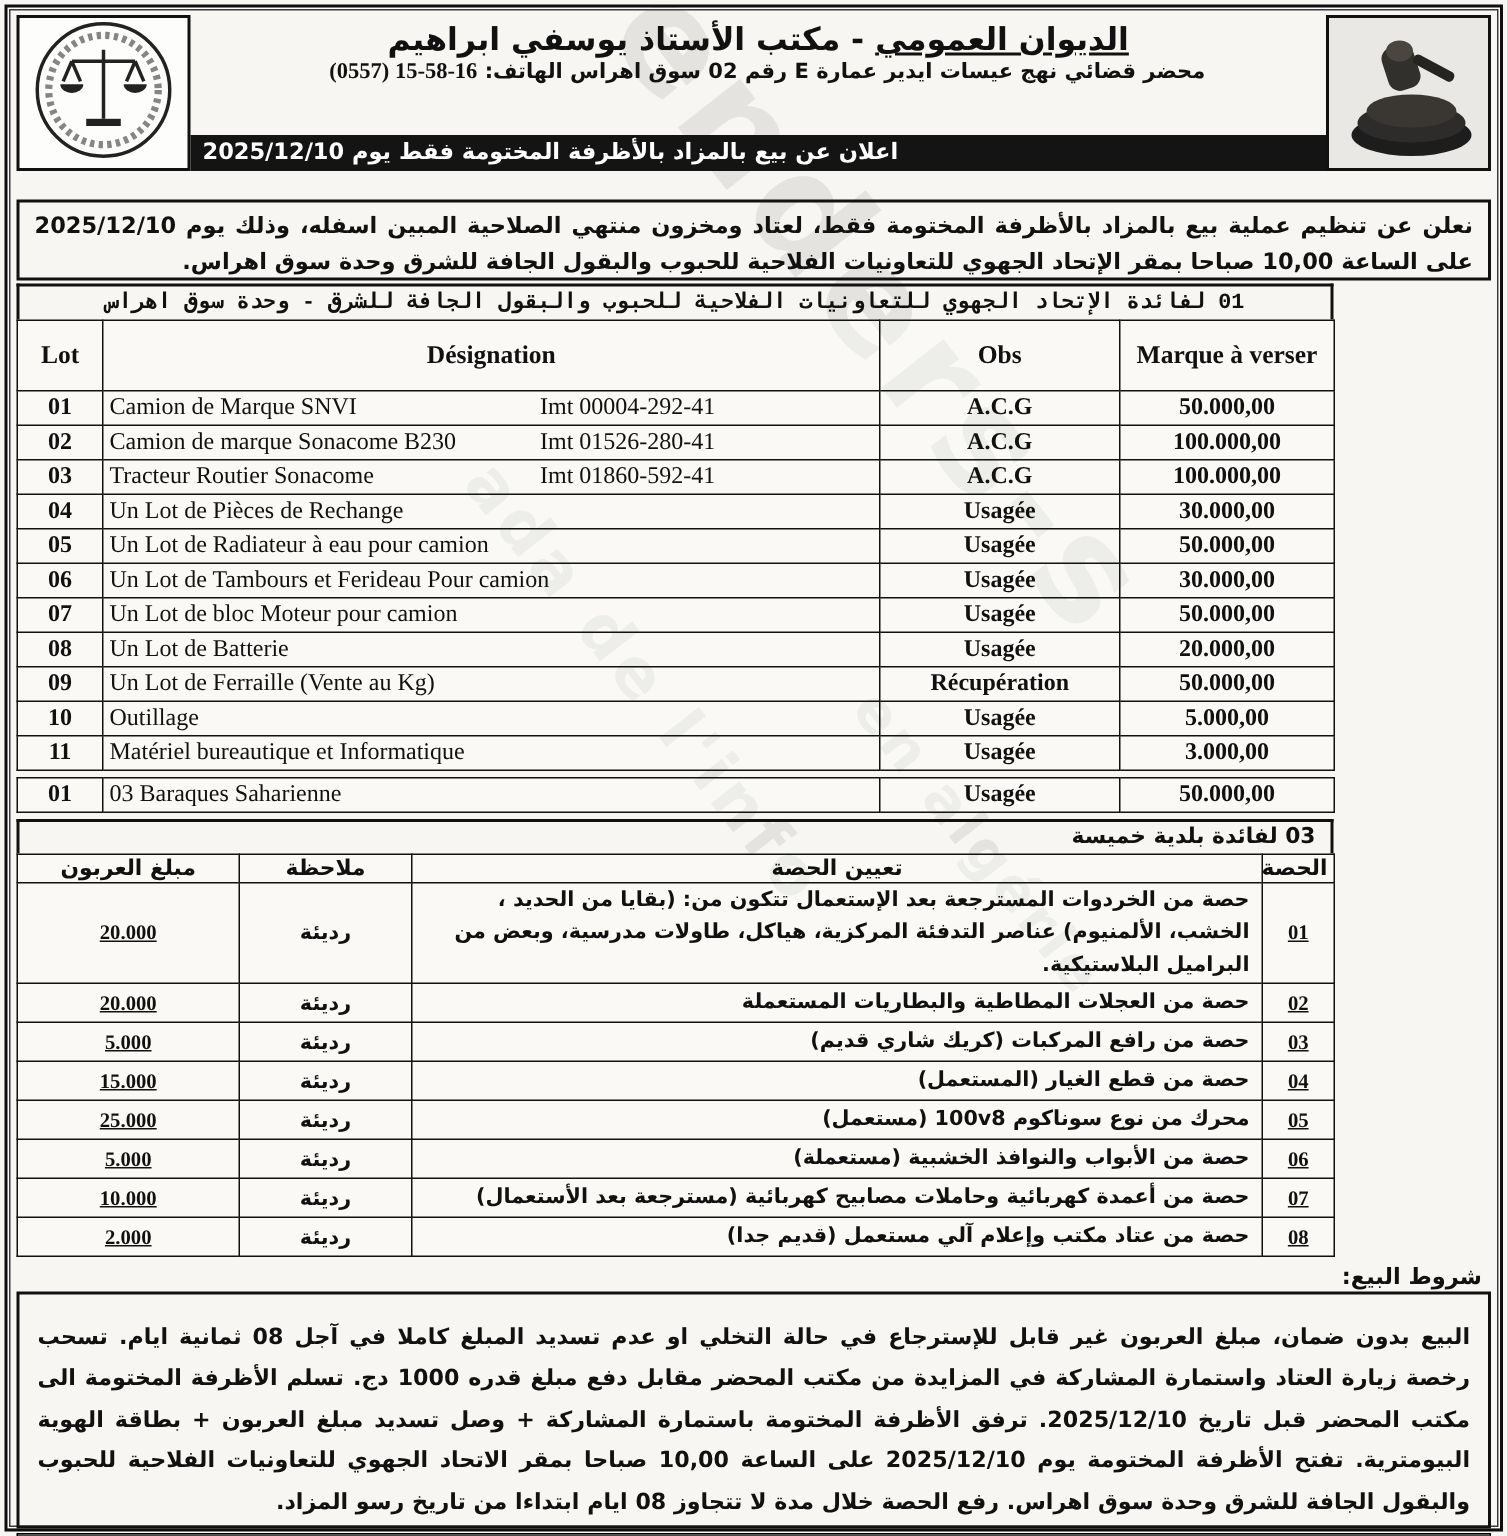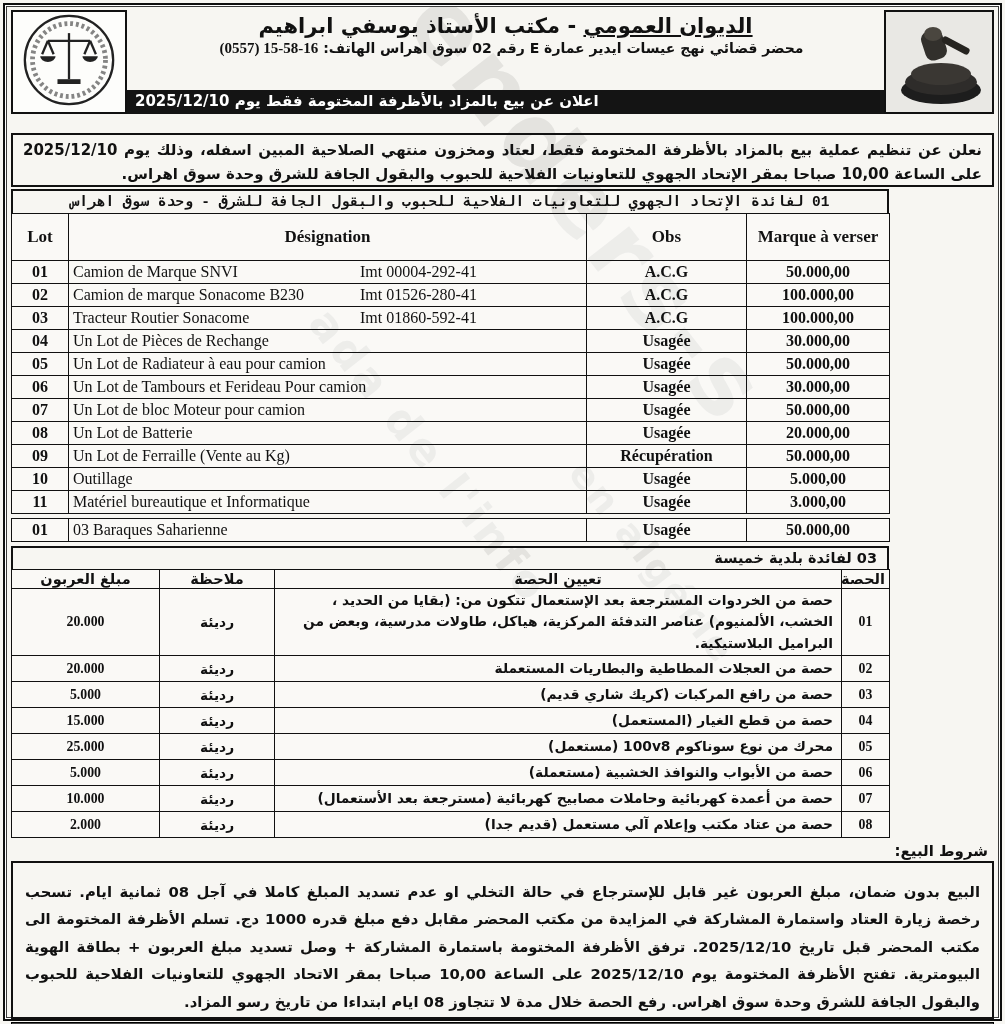--- a/index.html
+++ b/index.html
@@ -55,21 +55,21 @@
   .c { text-align:center; } .b { font-weight:bold; }
   .des-name { display:inline-block; min-width:287px; }
   .gap4 { height:4px; }
 
   
   .t-ar { direction:rtl; }
   .t-ar th { font-size:14.5px; padding:1px 4px; font-weight:bold;margin-top:24px; }
   .t-ar td { font-size:13.8px; padding:1px 8px; height:26px; font-weight:bold; }
   .t-ar td.desc { text-align:right; white-space:normal; line-height:1.55; }
   .col-num { width:48px; } .col-desc { width:567px; } .col-note { width:115px; } .col-dep { width:148px; }
-  .num-serif { font-family:"Liberation Serif", serif; font-size:16px; font-weight:bold; }
+  .num-serif { font-family:"Liberation Serif", serif; font-size:16px; font-weight:bold;text-decoration:underline; }
 
   
   .terms-label { direction:rtl; text-align:right; font-size:15px; font-weight:bold;
       padding:2px 6px 1px 0; margin-top:2px; }
   .terms-box { border:2px solid #111; direction:rtl; padding:15px 12px 2px 12px; flex:1; }
   .terms-body { text-align:justify; font-size:14.8px; font-weight:bold; line-height:1.85; }
   .contact { text-align:center; font-size:14.5px; font-weight:bold; padding-top:4px; }
 
   
   .footer-bar { position:relative; margin-top:3px; background:linear-gradient(#4d4d4d,#1f1f1f);

